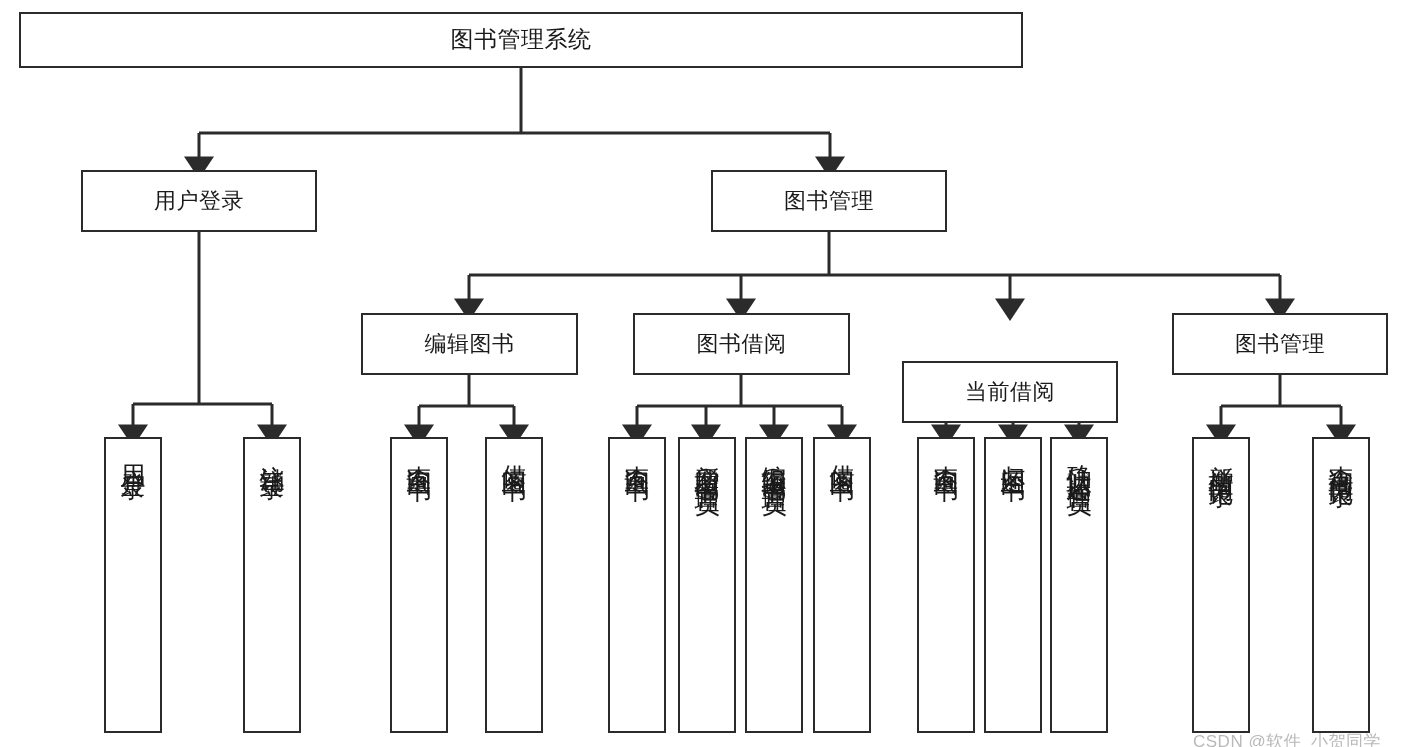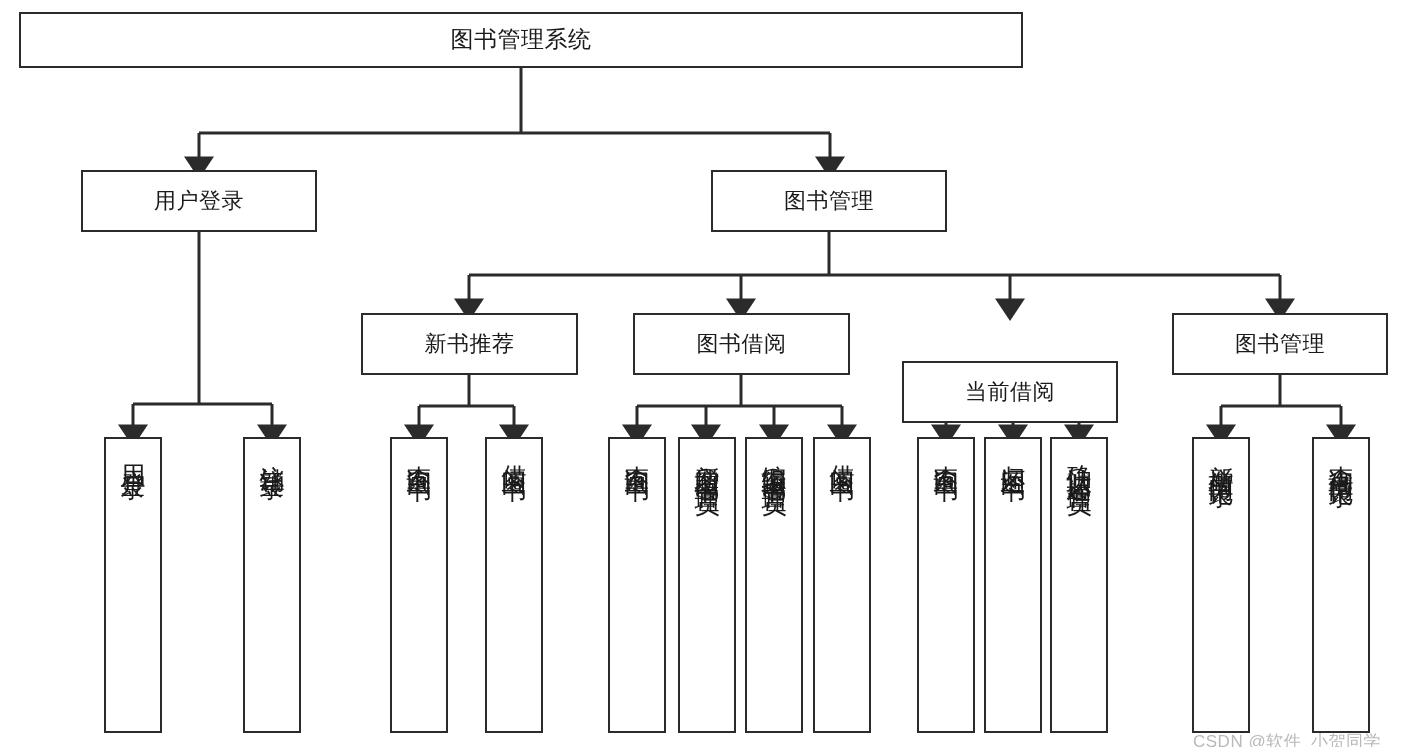--- a/index.html
+++ b/index.html
@@ -109,21 +109,21 @@
   </div>
 
   <div class="node h" style="left:81px;top:170px;width:236px;height:62px;">
     <span class="lbl">用户登录</span>
   </div>
   <div class="node h" style="left:711px;top:170px;width:236px;height:62px;">
     <span class="lbl">图书管理</span>
   </div>
 
   <div class="node h" style="left:361px;top:313px;width:217px;height:62px;">
-    <span class="lbl">新书推荐</span>
+    <span class="lbl">编辑图书</span>
   </div>
   <div class="node h" style="left:633px;top:313px;width:217px;height:62px;">
     <span class="lbl">图书借阅</span>
   </div>
   <div class="node h" style="left:902px;top:313px;width:216px;height:62px;margin-top:48px;">
     <span class="lbl">当前借阅</span>
   </div>
   <div class="node h" style="left:1172px;top:313px;width:216px;height:62px;">
     <span class="lbl">图书管理</span>
   </div>

